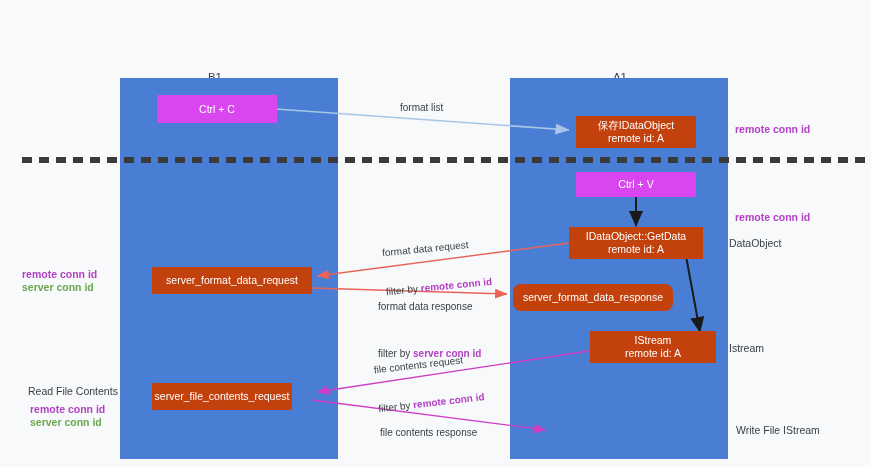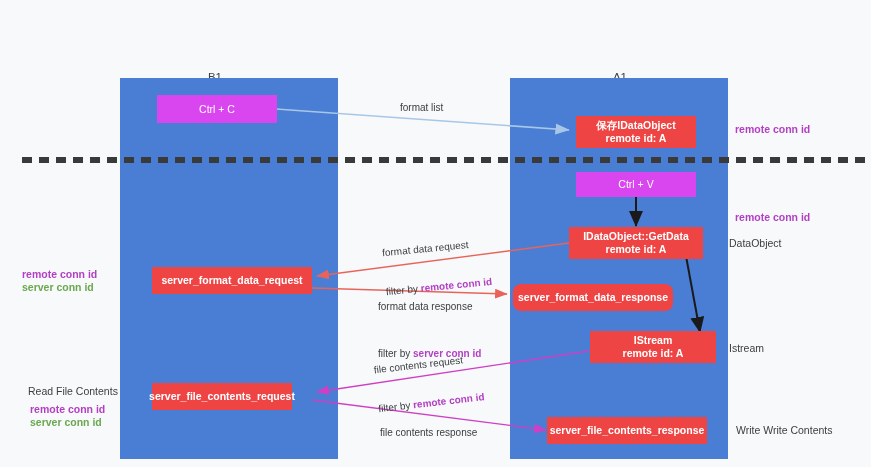--- a/index.html
+++ b/index.html
@@ -30,21 +30,21 @@
     background:repeating-linear-gradient(to right,#3a3a3a 0 10px,transparent 10px 17px);
   }
 
   
   .node{
     position:absolute;display:flex;align-items:center;justify-content:center;
     text-align:center;color:#ffffff;font-size:10.5px;line-height:13px;
     white-space:pre;box-sizing:border-box;
   }
   .node.green{background:#d946ef;}
-  .node.orange{background:#ef4444;font-weight:bold;}
+  .node.orange{background:#c2410c;}
 
   
   .side{
     position:absolute;font-size:10.5px;line-height:13px;white-space:pre;
   }
   .side.plain{color:#3c4043;}
   .side.bold{font-weight:bold;}
   .clr-purple{color:#b33fc4;}
   .clr-green{color:#6aa84f;}
 
@@ -122,21 +122,20 @@
 
   <div class="node orange" style="left:152px;top:267px;width:160px;height:27px;text-align:right;">server_format_data_request</div>
 
   <div class="node orange" style="left:513px;top:284px;width:160px;height:27px;border-radius:8px;">server_format_data_response</div>
 
   <div class="node orange" style="left:590px;top:331px;width:126px;height:32px;">IStream
 remote id: A</div>
 
   <div class="node orange" style="left:152px;top:383px;width:140px;height:27px;">server_file_contents_request</div>
 
-  <div class="node orange" style="left:547px;top:417px;width:160px;height:27px;">server_file_contents_response</div>
 
   <div class="elabel" style="left:400px;top:101px;">format list</div>
 
   <div class="elabel rot-up" style="left:389px;top:220px;transform:rotate(-5.5deg);">
     <div>format data request</div>
     <div><span>filter by </span><span class="hl clr-purple">remote conn id</span></div>
   </div>
 
   <div class="elabel" style="left:378px;top:274px;">
     <div>format data response</div>
@@ -154,21 +153,21 @@
   </div>
 
   <div class="side bold clr-purple" style="left:735px;top:123px;">remote conn id</div>
 
   <div class="side bold clr-purple" style="left:735px;top:211px;">remote conn id</div>
 
   <div class="side plain" style="left:729px;top:237px;">DataObject</div>
 
   <div class="side plain" style="left:729px;top:342px;">Istream</div>
 
-  <div class="side plain" style="left:736px;top:424px;">Write Write Contents</div>
+  <div class="side plain" style="left:736px;top:424px;">Write File IStream</div>
 
   <div class="side bold clr-purple" style="left:22px;top:268px;">remote conn id</div>
   <div class="side bold clr-green" style="left:22px;top:281px;">server conn id</div>
 
   <div class="side plain" style="left:28px;top:385px;">Read File Contents</div>
   <div class="side bold clr-purple" style="left:30px;top:403px;">remote conn id</div>
   <div class="side bold clr-green" style="left:30px;top:416px;">server conn id</div>
 
 </div>
 

